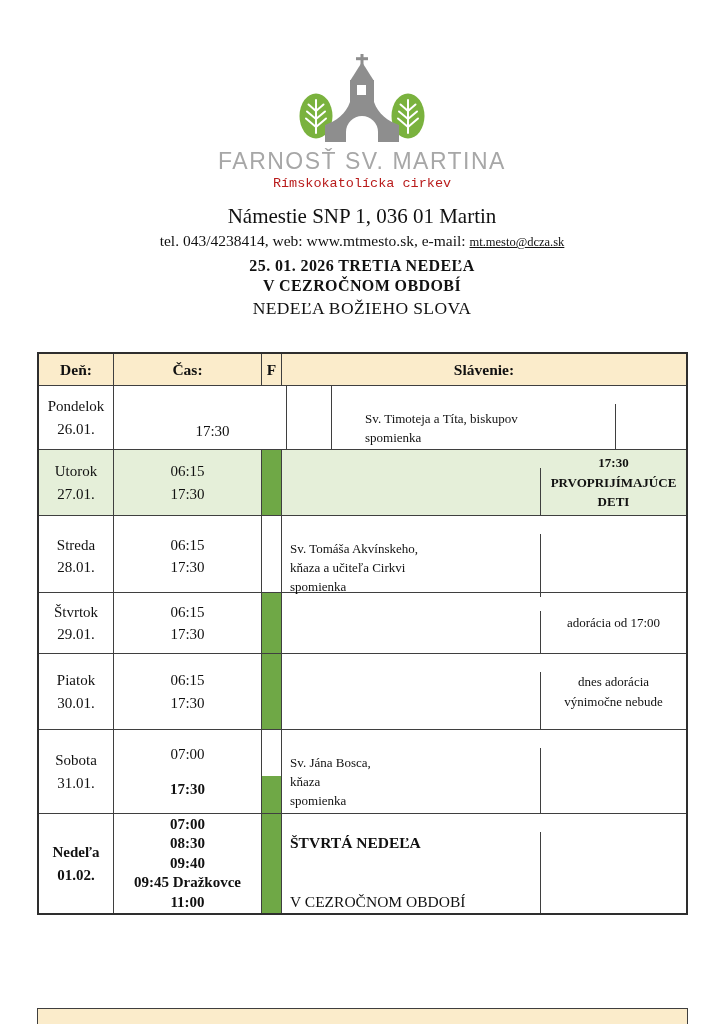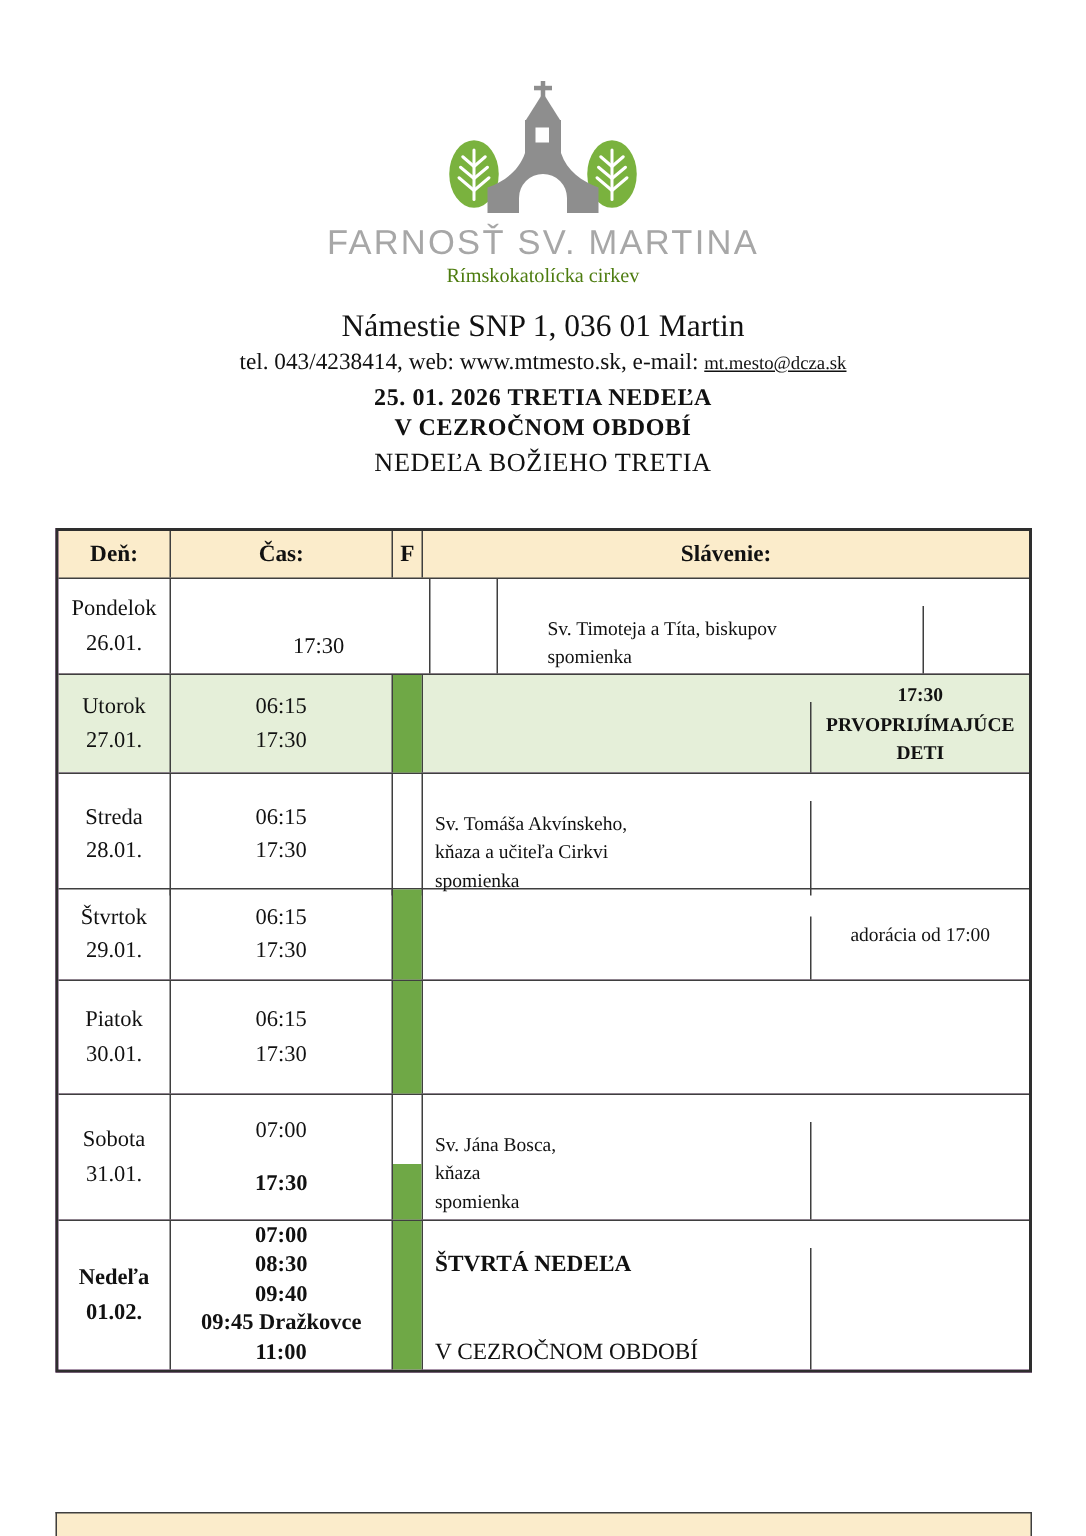--- a/index.html
+++ b/index.html
@@ -6,21 +6,21 @@
     --bc:#3f3f3f;
   }
   *{margin:0;padding:0;box-sizing:border-box;}
   html,body{width:724px;height:1024px;background:#ffffff;overflow:hidden;}
   body{position:relative;font-family:"Liberation Serif",serif;color:#111;}
 
   
   .masthead{position:absolute;top:0;left:0;width:724px;text-align:center;padding-top:52px;}
   .logo{display:block;margin:0 auto;}
   .orgname{font-family:"Liberation Sans",sans-serif;font-size:23px;letter-spacing:1.5px;color:#a7a7a7;margin-top:2px;}
-  .orgsub{font-family:Liberation Serif, serif;font-size:13.5px;color:#4d7c0f;margin-top:1px;}
+  .orgsub{font-family:Liberation Mono, monospace;font-size:13.5px;color:#b91c1c;margin-top:1px;}
   .addr{font-size:21px;margin-top:13px;}
   .contact{font-size:15.5px;margin-top:3px;}
   .email{font-size:12.5px;color:#111;text-decoration:underline;cursor:pointer;}
 
   
   .bulletin-title{position:absolute;top:256px;left:0;width:724px;text-align:center;line-height:1.28;}
   .bt-bold{font-size:16px;font-weight:bold;letter-spacing:.4px;}
   .bt-reg{font-size:17.5px;letter-spacing:.4px;}
 
   
@@ -88,21 +88,21 @@
   </svg>
   <div class="orgname">FARNOSŤ SV. MARTINA</div>
   <div class="orgsub">Rímskokatolícka cirkev</div>
   <div class="addr">Námestie SNP 1, 036 01 Martin</div>
   <div class="contact"><span>tel. 043/4238414, web: www.mtmesto.sk, e-mail: </span><a class="email">mt.mesto@dcza.sk</a></div>
 </div>
 
 <div class="bulletin-title">
   <div class="bt-bold">25. 01. 2026 TRETIA NEDEĽA</div>
   <div class="bt-bold">V CEZROČNOM OBDOBÍ</div>
-  <div class="bt-reg">NEDEĽA BOŽIEHO TRETIA</div>
+  <div class="bt-reg">NEDEĽA BOŽIEHO SLOVA</div>
 </div>
 
 <div class="tablewrap">
   <div class="thead">
     <div class="hcell">Deň:</div>
     <div class="hcell">Čas:</div>
     <div class="hcell">F</div>
     <div class="hcell">Slávenie:</div>
   </div>
   <div id="rows">
@@ -180,20 +180,24 @@
           <div>30.01.</div>
         </div>
         <div class="cell time center">
           <div>06:15</div>
           <div>17:30</div>
         </div>
         <div class="cell fcol">
           <div class="fgreen full"></div>
         </div>
         <div class="cell cel top"></div>
+        <div class="cell note">
+          <div>dnes adorácia</div>
+          <div>výnimočne nebude</div>
+        </div>
       </div>
       <div class="trow" style="height: 84px;">
         <div class="cell day">
           <div>Sobota</div>
           <div>31.01.</div>
         </div>
         <div class="cell time spread">
           <div>07:00</div>
           <div class="b">17:30</div>
         </div>

